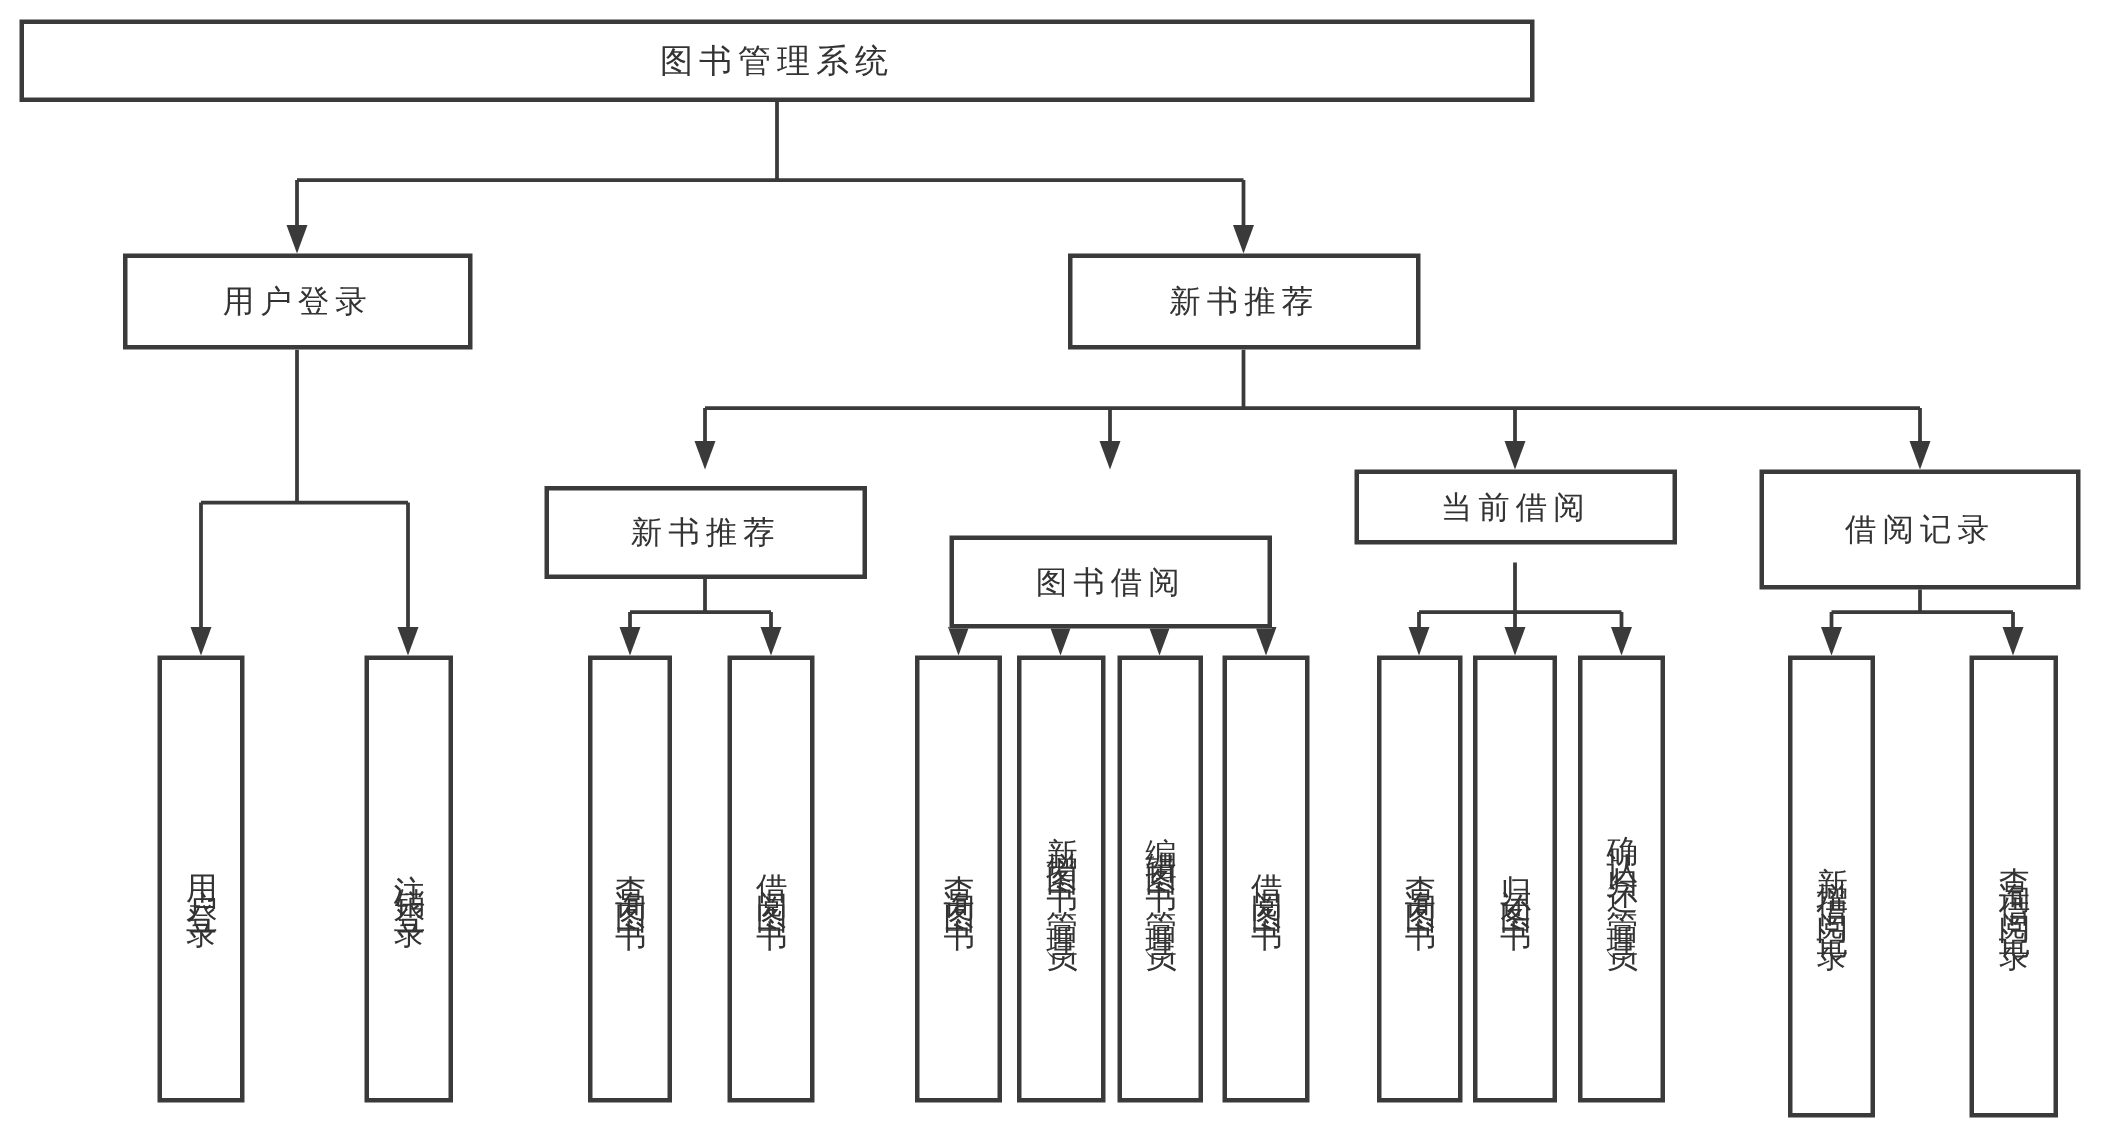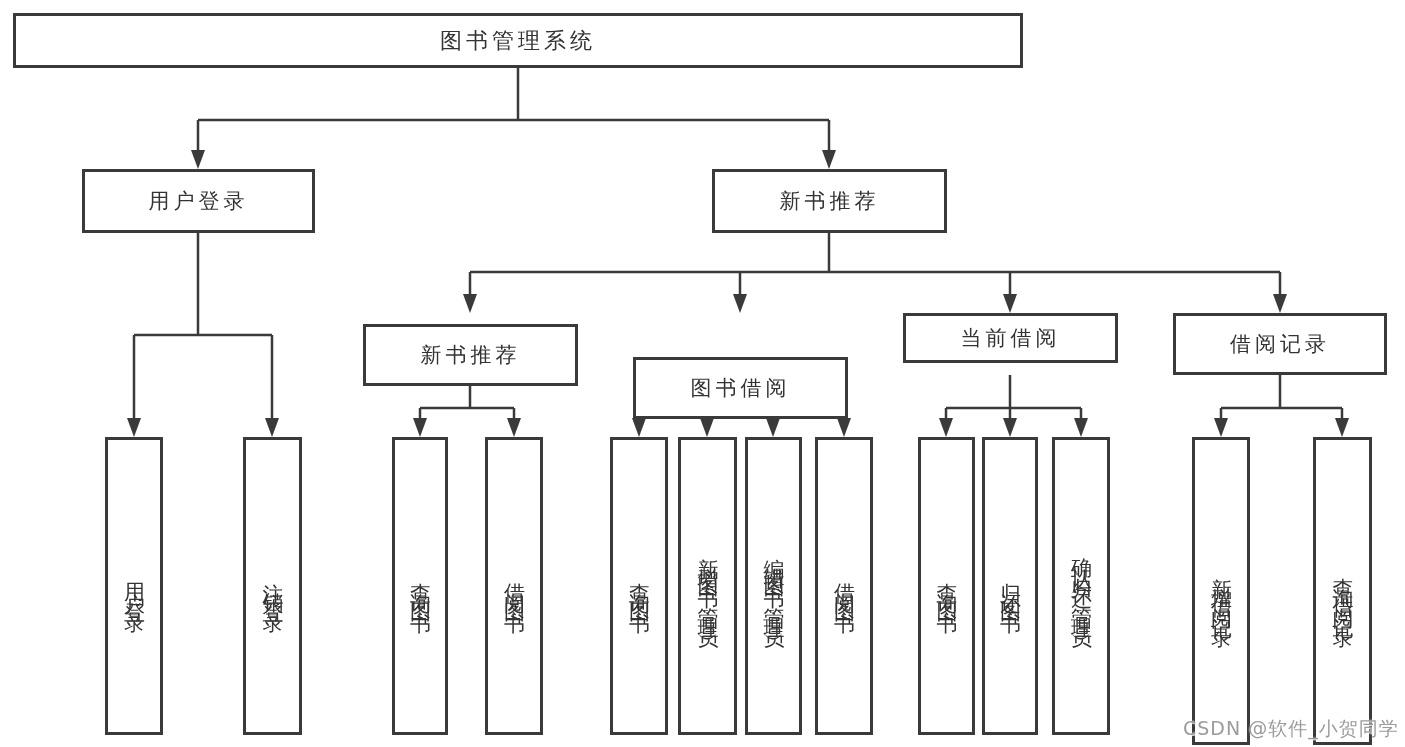--- a/index.html
+++ b/index.html
@@ -120,21 +120,21 @@
   </svg>
 
   <div class="node root" style="left:13px; top:13px; width:1010px; height:55px;">图书管理系统</div>
 
   <div class="node" style="left:82px; top:169px; width:233px; height:64px;">用户登录</div>
   <div class="node" style="left:712px; top:169px; width:235px; height:64px;">新书推荐</div>
 
   <div class="node" style="left:363px; top:313px; width:215px; height:62px;margin-top:11px;">新书推荐</div>
   <div class="node" style="left:633px; top:313px; width:215px; height:62px;margin-top:44px;">图书借阅</div>
   <div class="node" style="left:903px; top:313px; width:215px; height:50px;">当前借阅</div>
-  <div class="node" style="left:1173px; top:313px; width:214px; height:62px;">借阅记录</div>
+  <div class="node" style="left:1173px; top:313px; width:214px; height:80px;">借阅记录</div>
 
   <div class="vnode" style="left:105px; top:437px; width:58px; height:298px;">
     <span>用户登录</span>
   </div>
   <div class="vnode" style="left:243px; top:437px; width:59px; height:298px;">
     <span>注销登录</span>
   </div>
 
   <div class="vnode" style="left:392px; top:437px; width:56px; height:298px;">
     <span>查询图书</span>
@@ -166,15 +166,14 @@
     <span>确认归还（管理员）</span>
   </div>
 
   <div class="vnode" style="left:1192px; top:437px; width:58px; height:308px;">
     <span>新增借阅记录</span>
   </div>
   <div class="vnode" style="left:1313px; top:437px; width:59px; height:308px;">
     <span>查询借阅记录</span>
   </div>
 
-  <div id="watermark">CSDN @软件_小贺同学</div>
 
 </div>
 
 </body></html>

